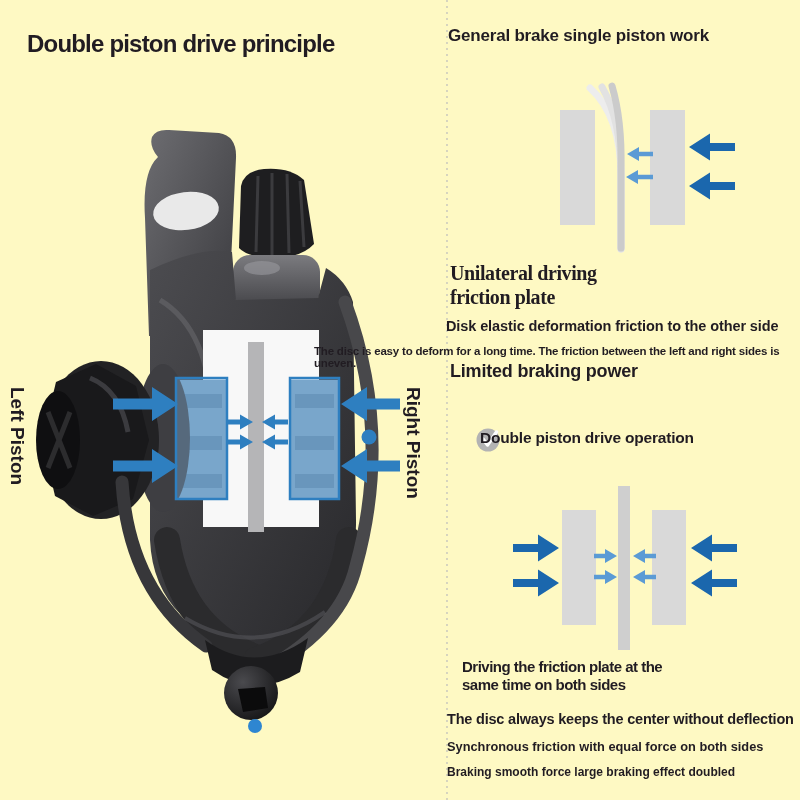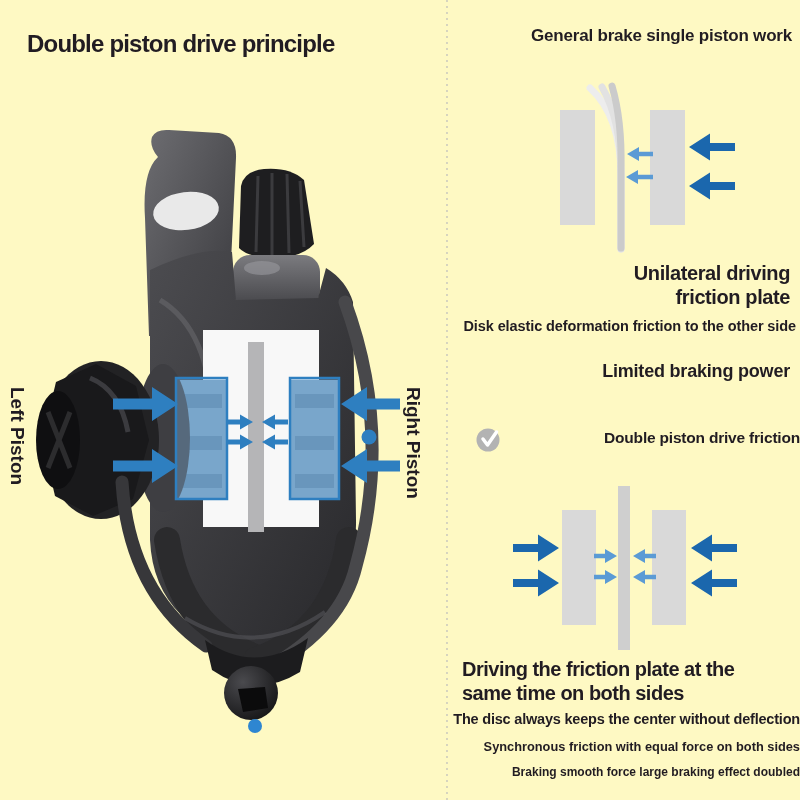--- a/index.html
+++ b/index.html
@@ -1,29 +1,29 @@
 <!DOCTYPE html>
 <html><head>
 <meta charset="utf-8">
 <style>
   html,body{margin:0;padding:0;background:#fff;}
   .canvas{position:relative;width:800px;height:800px;background:#fef9c3;overflow:hidden;
           font-family:"Liberation Sans",sans-serif;color:#211c22;}
   svg{position:absolute;left:0;top:0;}
   .t{position:absolute;font-weight:bold;color:#211c22;white-space:pre-line;}
-  .center{text-align:right;}
+  .center{text-align:left;}
   .vert{writing-mode:vertical-rl;}
   #title{left:27px;top:30px;font-size:24px;letter-spacing:-0.8px;}
   #hdr1{left:448px;top:26px;width:344px;font-size:17px;letter-spacing:-0.2px;}
-  #sub1{left:450px;top:262px;width:340px;font-size:20px;line-height:1.18;letter-spacing:-0.4px;}
+  #sub1{left:450px;top:262px;width:340px;font-size:20px;line-height:1.18;letter-spacing:-0.4px;font-family:Liberation Serif, serif;}
   #pt1a{left:446px;top:318px;width:350px;font-size:14.5px;letter-spacing:-0.1px;}
   #pt1b{left:314px;top:345px;width:486px;font-size:11.5px;letter-spacing:-0.2px;}
   #pt1c{left:450px;top:361px;width:340px;font-size:18px;letter-spacing:-0.2px;}
   #hdr2{left:480px;top:429px;width:320px;font-size:15.5px;letter-spacing:-0.2px;}
-  #sub2{left:462px;top:658px;width:336px;font-size:20px;line-height:1.18;letter-spacing:-0.5px;}
+  #sub2{left:462px;top:658px;width:336px;font-size:15px;line-height:1.18;letter-spacing:-0.5px;}
   #pt2a{left:447px;top:711px;width:353px;font-size:14.5px;letter-spacing:-0.2px;}
   #pt2b{left:447px;top:739px;width:353px;font-size:12.8px;}
   #pt2c{left:447px;top:765px;width:353px;font-size:12px;}
   #lblL{left:6px;top:387px;height:130px;font-size:19px;letter-spacing:0;}
   #lblR{left:402px;top:387px;height:130px;font-size:19px;}
   #caption{left:110px;top:737px;width:310px;font-size:18px;letter-spacing:-0.4px;}
 </style>
 </head>
 <body>
 
@@ -162,21 +162,22 @@
 
   <div id="title" class="t">Double piston drive principle</div>
 
   <div id="lblL" class="t vert">Left Piston</div>
   <div id="lblR" class="t vert">Right Piston</div>
 
   <div id="hdr1" class="t center">General brake single piston work</div>
   <div id="sub1" class="t center">Unilateral driving
 friction plate</div>
   <div id="pt1a" class="t center">Disk elastic deformation friction to the other side</div>
+  <div id="pt1b" class="t center">The disc is easy to deform for a long time. The friction between the left and right sides is uneven.</div>
   <div id="pt1c" class="t center">Limited braking power</div>
 
-  <div id="hdr2" class="t center">Double piston drive friction</div>
+  <div id="hdr2" class="t center">Double piston drive operation</div>
   <div id="sub2" class="t">Driving the friction plate at the
 same time on both sides</div>
   <div id="pt2a" class="t center">The disc always keeps the center without deflection</div>
   <div id="pt2b" class="t center">Synchronous friction with equal force on both sides</div>
   <div id="pt2c" class="t center">Braking smooth force large braking effect doubled</div>
 </div>
 
 </body></html>

